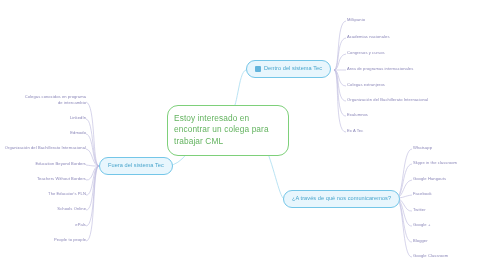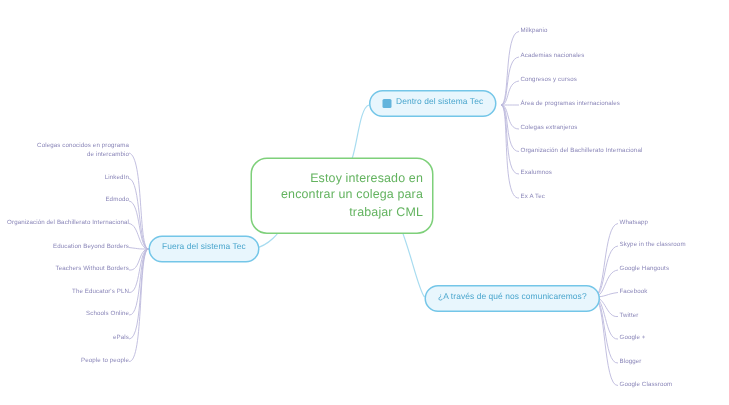--- a/index.html
+++ b/index.html
@@ -39,21 +39,21 @@
     top: 105px;
     width: 122px;
     padding: 7px 6px 8px 6px;
     box-sizing: border-box;
     border: 1.3px solid #7ed07a;
     border-radius: 11px;
     background: #ffffff;
     color: #63b35f;
     font-size: 8.3px;
     line-height: 1.38;
-    text-align: right;
+    text-align: left;
     letter-spacing: 0.1px;
   }
 
   
   .pill {
     position: absolute;
     box-sizing: border-box;
     border: 1.1px solid #74c6e8;
     border-radius: 9px;
     background: #e8f6fd;

